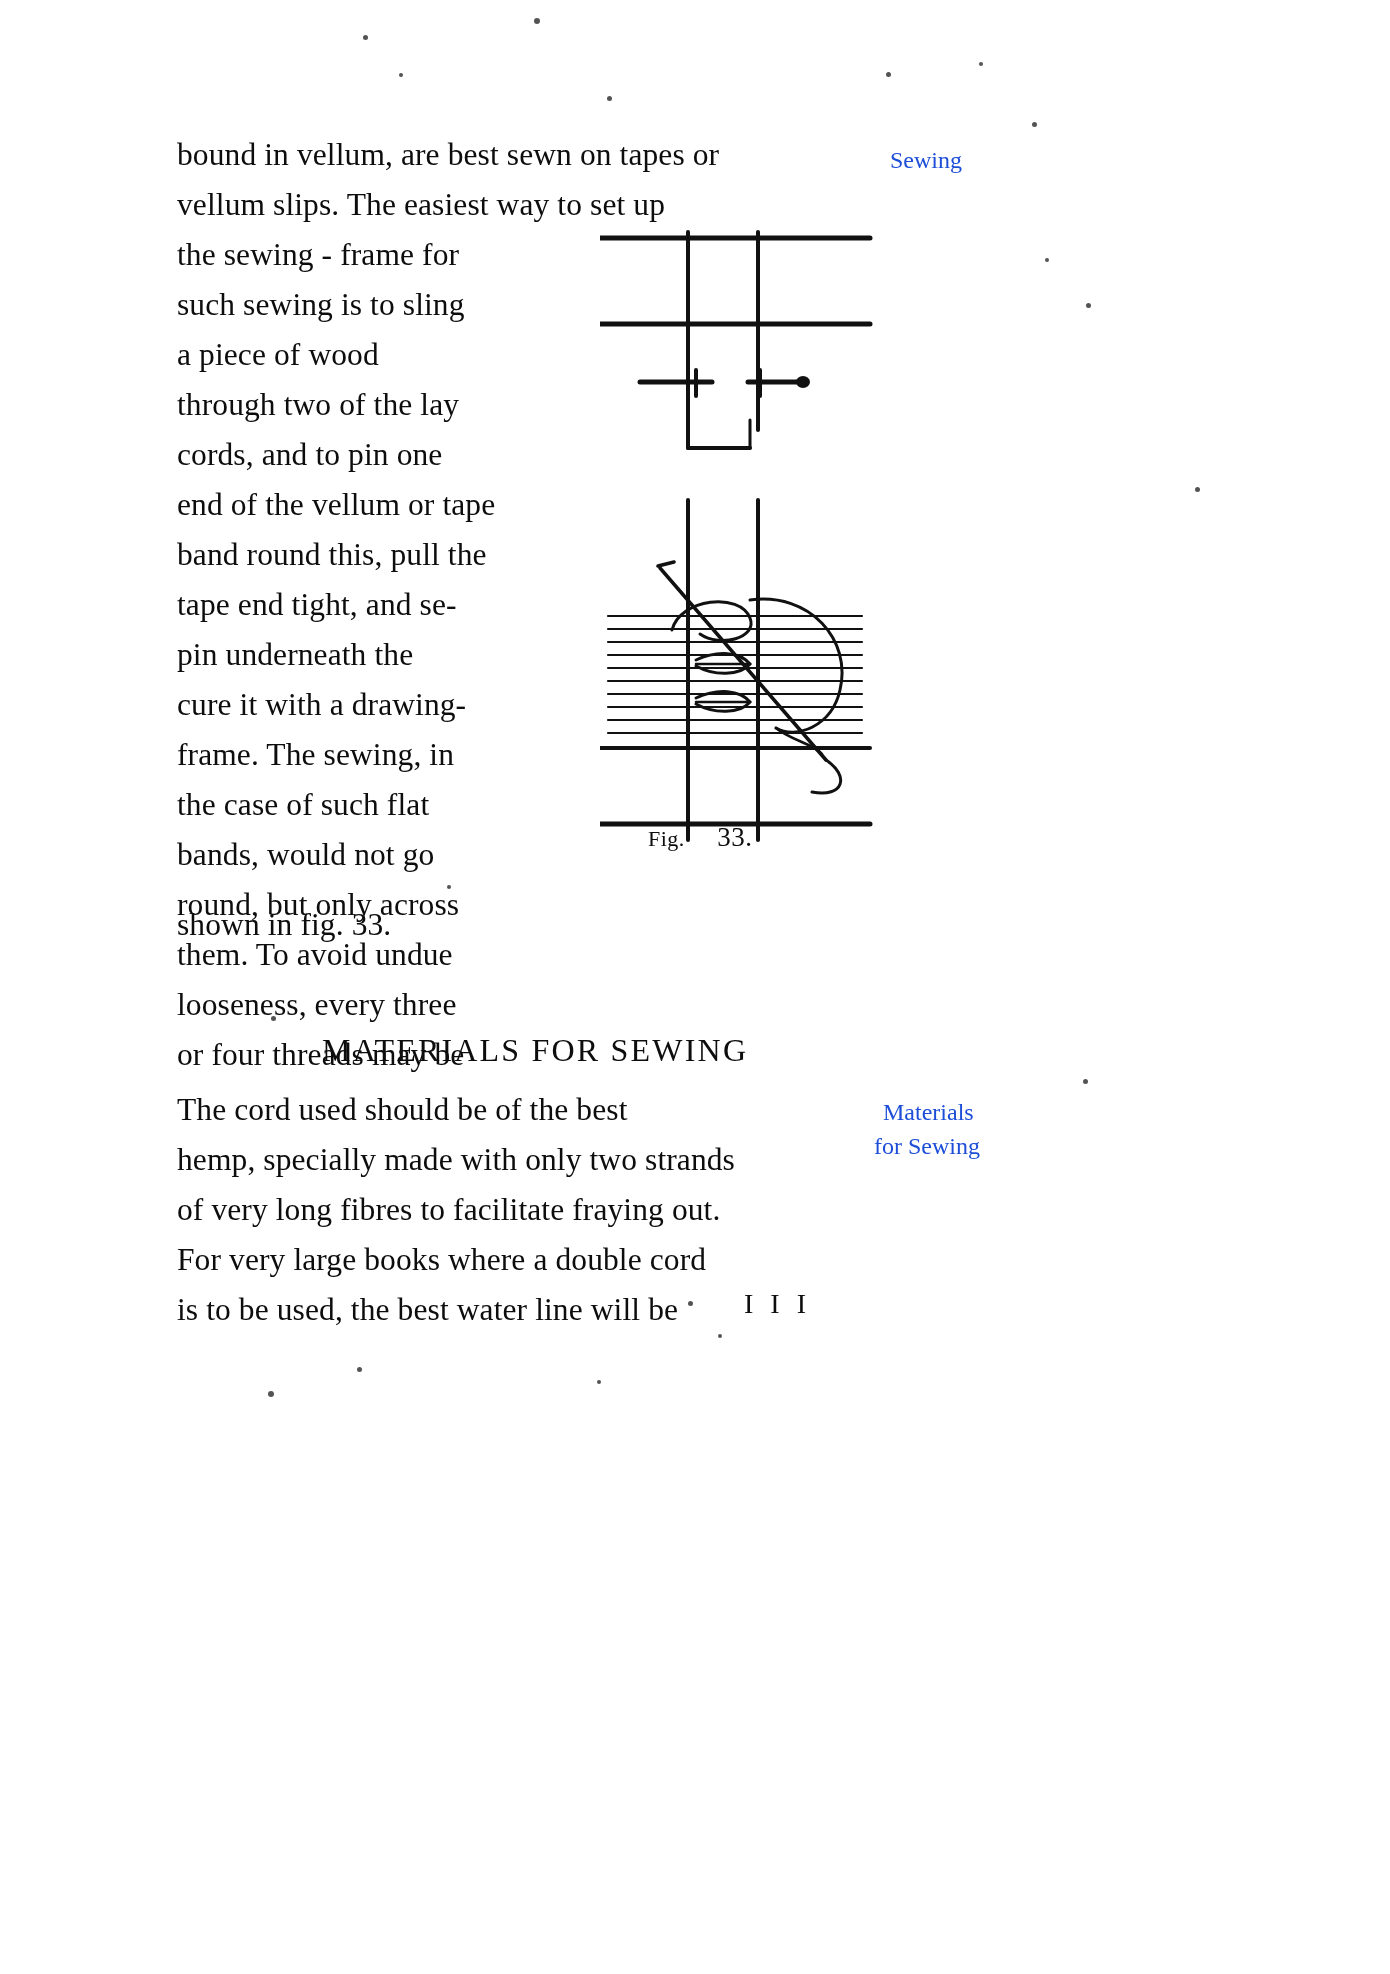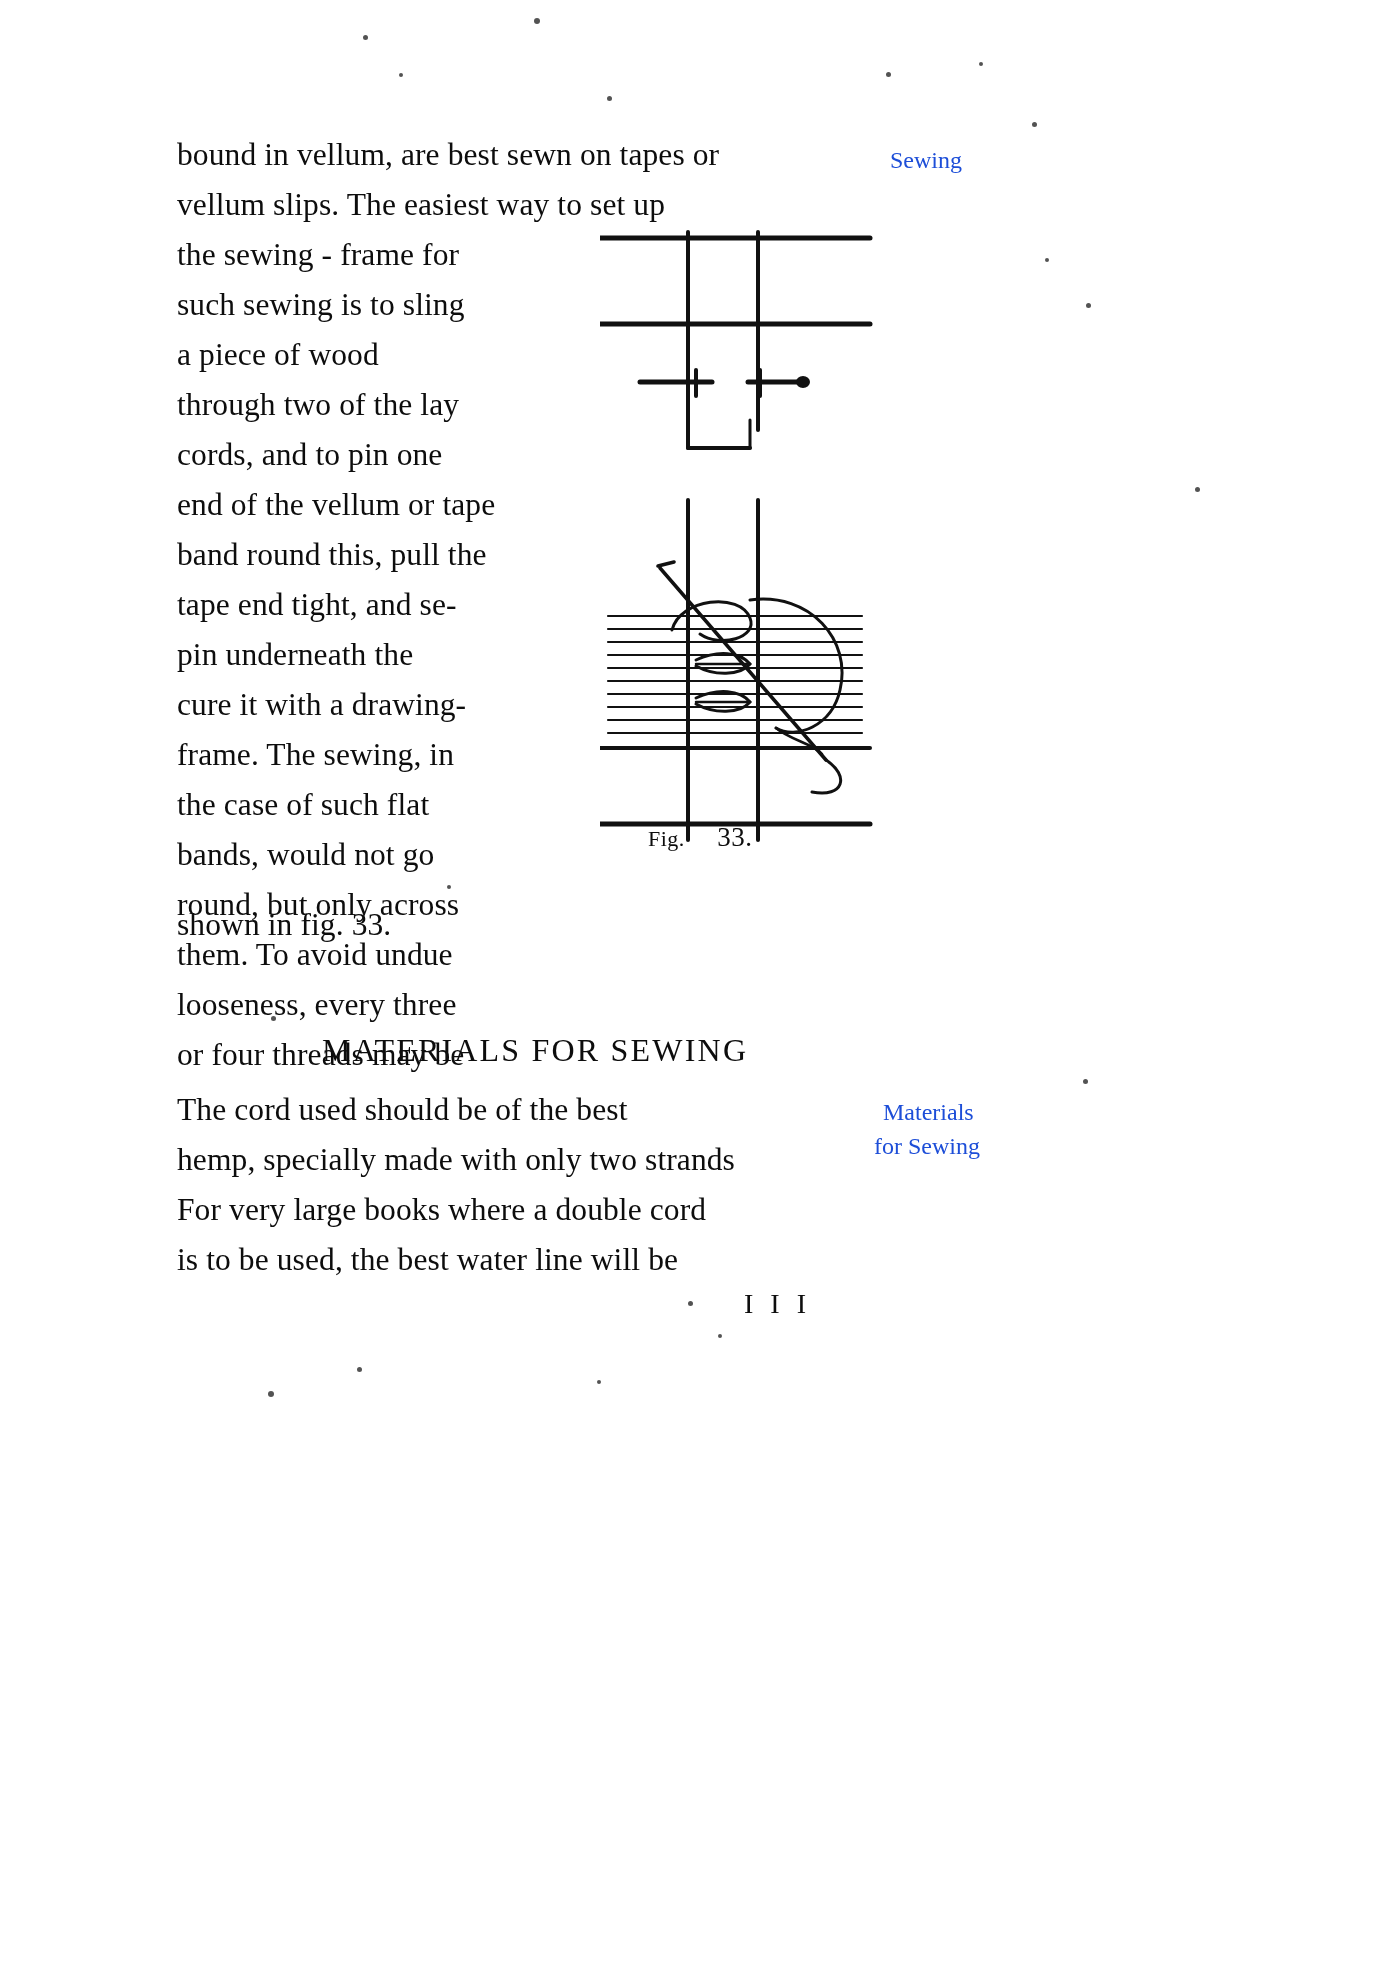--- a/index.html
+++ b/index.html
@@ -220,19 +220,20 @@
     <span class="sc">Fig.</span>
     <span style="display:inline-block;width:18px;"></span>
     <span>33.</span>
   </div>
 
   <div class="section-head">MATERIALS  FOR  SEWING</div>
 
   <div class="lowerblock">
     <div class="line">    The  cord  used  should  be  of  the  best</div>
     <div class="line">hemp, specially made with only two strands</div>
+    <div class="line">of very long fibres to facilitate fraying out.</div>
     <div class="line">For  very  large  books  where  a  double  cord</div>
     <div class="line">is  to  be  used,  the  best  water  line  will  be</div>
   </div>
 
   <div class="folio">I I I</div>
 
 </div>
 
 </body></html>

